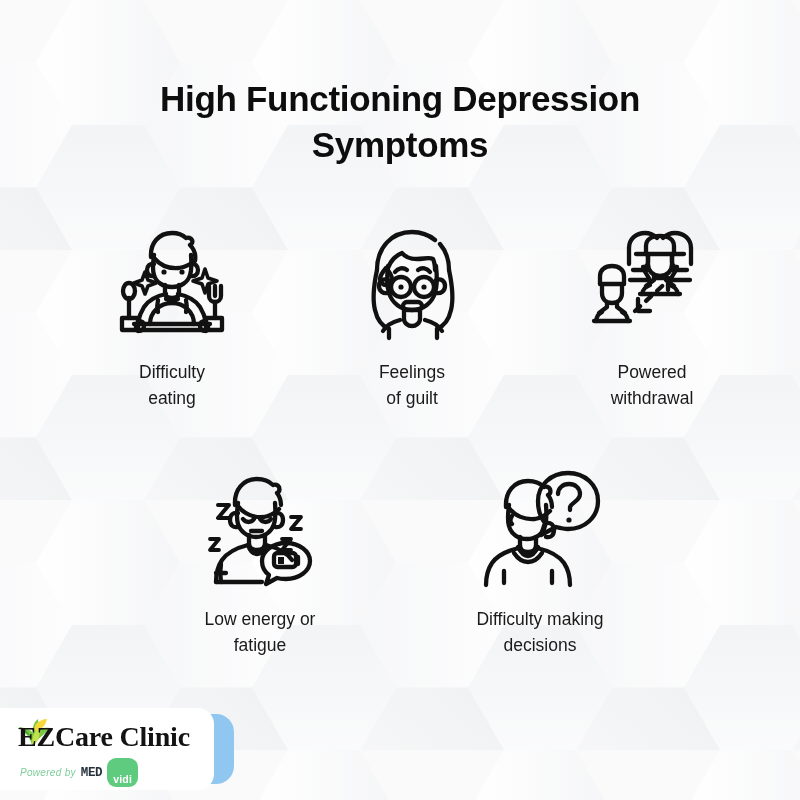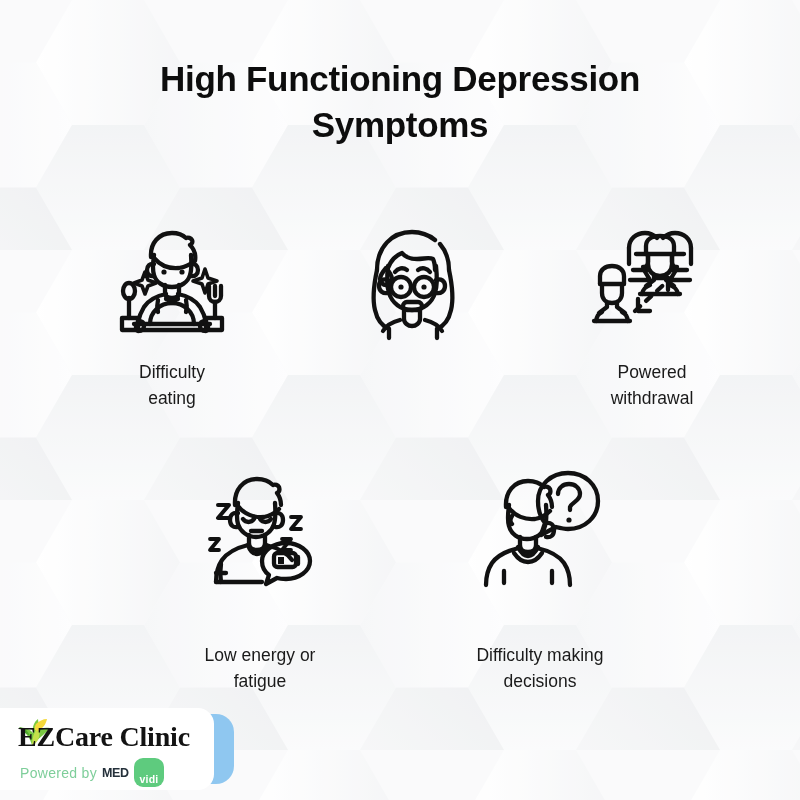--- a/index.html
+++ b/index.html
@@ -33,21 +33,21 @@
   
   .content {
     position: relative;
     z-index: 2;
     width: 800px;
     height: 800px;
   }
 
   .title {
     position: absolute;
-    top: 56px;
+    top: 76px;
     left: 0;
     width: 800px;
     text-align: center;
     font-size: 35px;
     line-height: 46px;
     font-weight: bold;
     letter-spacing: -0.3px;
     color: #0d0d0d;
     white-space: pre-line;
   }
@@ -60,21 +60,21 @@
   }
   .row-1 { top: 208px; left: 0; width: 800px; gap: 80px; padding-left: 12px; }
   .row-2 { top: 455px; left: 0; width: 800px; gap: 80px; }
 
   .card {
     width: 160px;
     display: flex;
     flex-direction: column;
     align-items: center;
   }
-  .card-wide { width: 200px; gap: 36px; }
+  .card-wide { width: 200px; }
 
   .icon-wrap {
     width: 130px;
     height: 135px;
     display: flex;
     align-items: center;
     justify-content: center;
   }
   .icon-wrap svg { display: block; overflow: visible; }
 
@@ -137,29 +137,31 @@
     margin-left: 4px;
   }
   .logo-powered {
     display: flex;
     align-items: center;
     gap: 5px;
     margin-left: 6px;
     margin-top: 4px;
   }
   .powered-text {
-    font-size: 14px;
+    font-size: 10px;
     color: #7ece9a;
     letter-spacing: 0.3px;
+    font-style: italic;
   }
   .med-text {
     font-size: 12.5px;
     font-weight: bold;
     color: #24303a;
     letter-spacing: -0.4px;
+    font-family: Liberation Mono, monospace;
   }
   .vidi-badge {
     background: #5ecb7e;
     color: #ffffff;
     font-size: 10.5px;
     font-weight: bold;
     padding: 15px 6px 2px 6px;
     border-radius: 9px;
     letter-spacing: 0.2px;
   }
@@ -294,20 +296,22 @@
             <rect x="50" y="88" width="19" height="8" rx="4"></rect>
 
             <path d="M33 54c0 0-6 7-6 11 0 3 3 6 6 6s6-3 6-6c0-4-6-11-6-11z"></path>
 
             <path d="M51 96v9c0 4 4 7 8 7s8-3 8-7v-9"></path>
 
             <path d="M47 106c-8 2-14 6-17 11"></path>
             <path d="M72 106c8 2 14 6 17 11"></path>
           </svg>
         </div>
+        <div class="card-label">Feelings
+of guilt</div>
       </div>
 
       <div class="card">
         <div class="icon-wrap">
           <svg width="128" height="124" viewBox="0 0 128 124" fill="none" stroke="#111111" stroke-width="4.3" stroke-linecap="round" stroke-linejoin="round">
 
             <path d="M41 34c0-9 7-15 16-15 5 0 9 2 12 5"></path>
             <path d="M41 34v16"></path>
             <path d="M48 40h12v8c0 3-2 5-5 5"></path>
             <path d="M45 56h14"></path>

